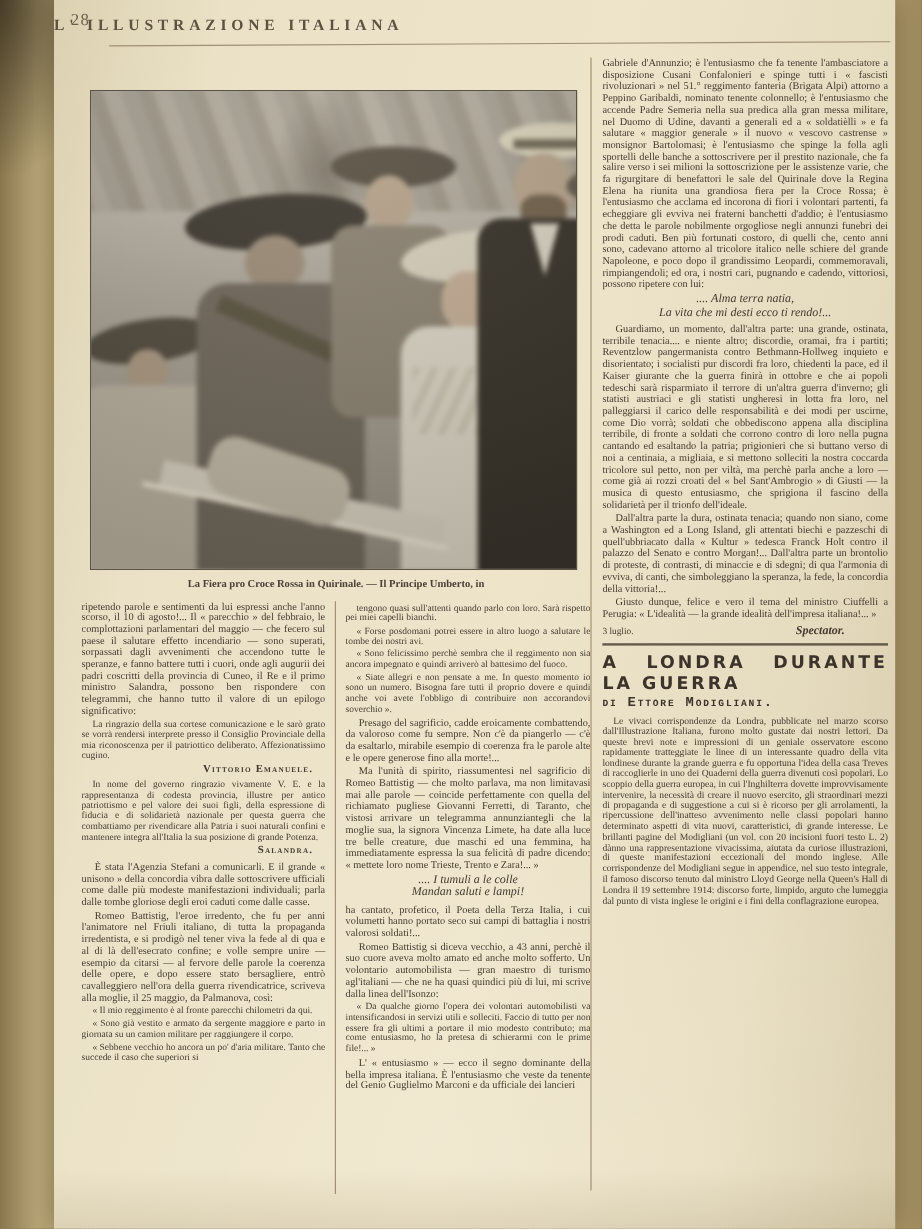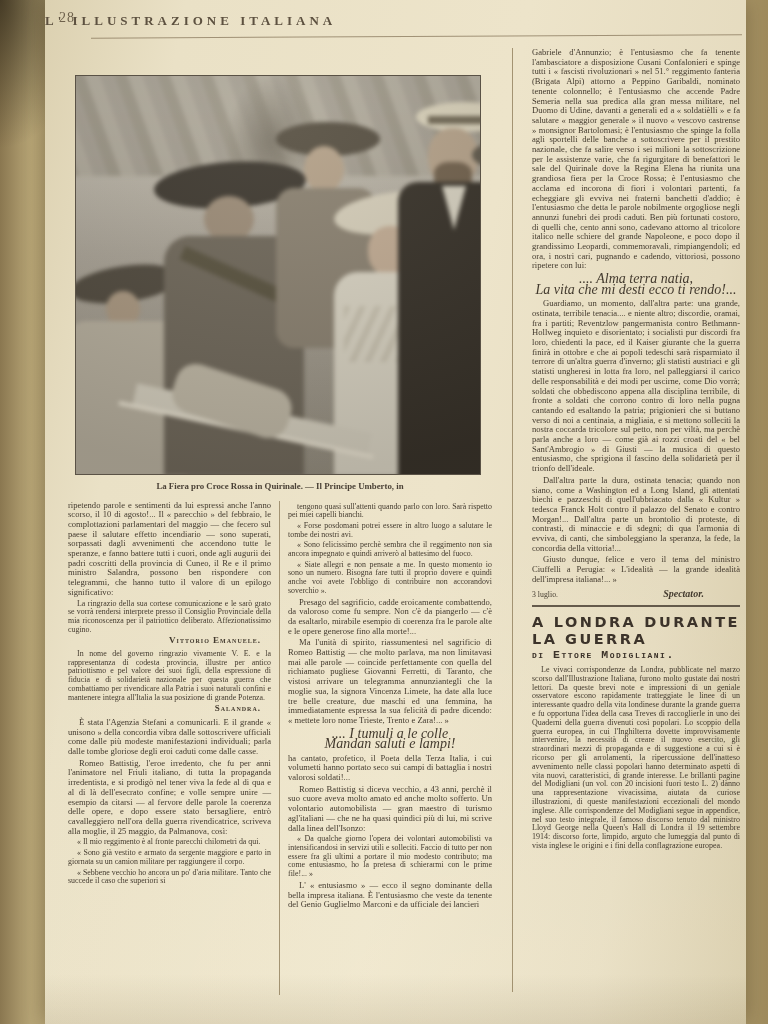--- a/index.html
+++ b/index.html
@@ -20,21 +20,21 @@
   
   .hdr{position:relative;height:48px;}
   .pageno{position:absolute;left:14px;top:10px;font-size:14px;color:#6e614c;letter-spacing:1px;}
   .masthead{margin:0;padding-top:13px;text-align:left;font-size:13px;font-weight:600;
             letter-spacing:4px;color:#5d5140;}
   .head-rule{margin:7px 4px 0 46px;height:1px;background:#8d7d62;transform:rotate(-.3deg);opacity:.8;}
 
   
   .content{display:flex;align-items:flex-start;padding:0 6px 0 23px;height:976px;box-sizing:border-box;}
   .left-area{width:424px;flex:0 0 424px;}
-  .col-right{flex:1;margin-left:20px;border-left:1px solid #a39372;padding-left:19px;
+  .col-right{flex:1;margin-left:0;border-left:1px solid #a39372;padding-left:9px;
              height:944px;overflow:hidden;}
 
   
   .photo{position:relative;width:406px;height:400px;margin:27px 0 0 7px;
          background:linear-gradient(180deg,#c9c4b8 0%,#aaa499 45%,#938d80 100%);
          border:1px solid #5a5246;box-sizing:border-box;overflow:hidden;}
   .figs{position:absolute;inset:0;filter:blur(2.2px);}
   .s{position:absolute;}
   .photo::after{content:"";position:absolute;inset:0;
          background:radial-gradient(120% 90% at 50% 10%,rgba(235,228,205,.10),rgba(40,34,24,.20));}
@@ -49,21 +49,21 @@
   .col-l{width:212px;box-sizing:border-box;padding-right:8px;border-right:1px solid #a39372;
          height:494px;overflow:hidden;}
   .col-m{width:212px;box-sizing:border-box;padding-left:8px;height:494px;overflow:hidden;}
   .col-right{font-size:8.6px;line-height:9.7px;text-align:justify;}
   p{margin:0 0 2px 0;}
   .para{text-indent:11px;}
   .flush{text-indent:0;}
   .small{font-size:7.9px;line-height:8.7px;text-indent:9px;margin:2px 0;}
   .sig{text-align:right;font-variant:small-caps;letter-spacing:1px;font-weight:600;
        font-size:9px;padding-right:10px;margin:2px 0 4px;}
-  .verse{text-align:center;font-size:14px;line-height:10.5px;margin:3px 0 4px;font-style:italic;}
+  .verse{text-align:center;font-size:10px;line-height:10.5px;margin:3px 0 4px;font-style:italic;}
   .dateline{display:flex;justify-content:space-between;align-items:baseline;margin:4px 0 6px;}
   .dateline .dt{font-size:7.8px;}
   .dateline .sp{font-style:italic;font-weight:600;font-size:10px;margin-right:36px;}
   .sect-rule{height:2px;background:#4d4336;margin:4px 0 7px;opacity:.85;}
   .feat-title{margin:0;font-family:"DejaVu Sans","Liberation Sans",sans-serif;font-weight:700;
               font-size:14.5px;letter-spacing:2.5px;color:#3c332a;line-height:17px;}
   .feat-byline{margin:2px 12px 6px 0;font-family:Liberation Mono, monospace;
                font-weight:700;font-size:11.5px;letter-spacing:1.5px;color:#3c332a;
                text-align:left;font-variant:small-caps;}
   .feat-body{font-size:8px;line-height:8.8px;text-align:justify;text-indent:9px;}

